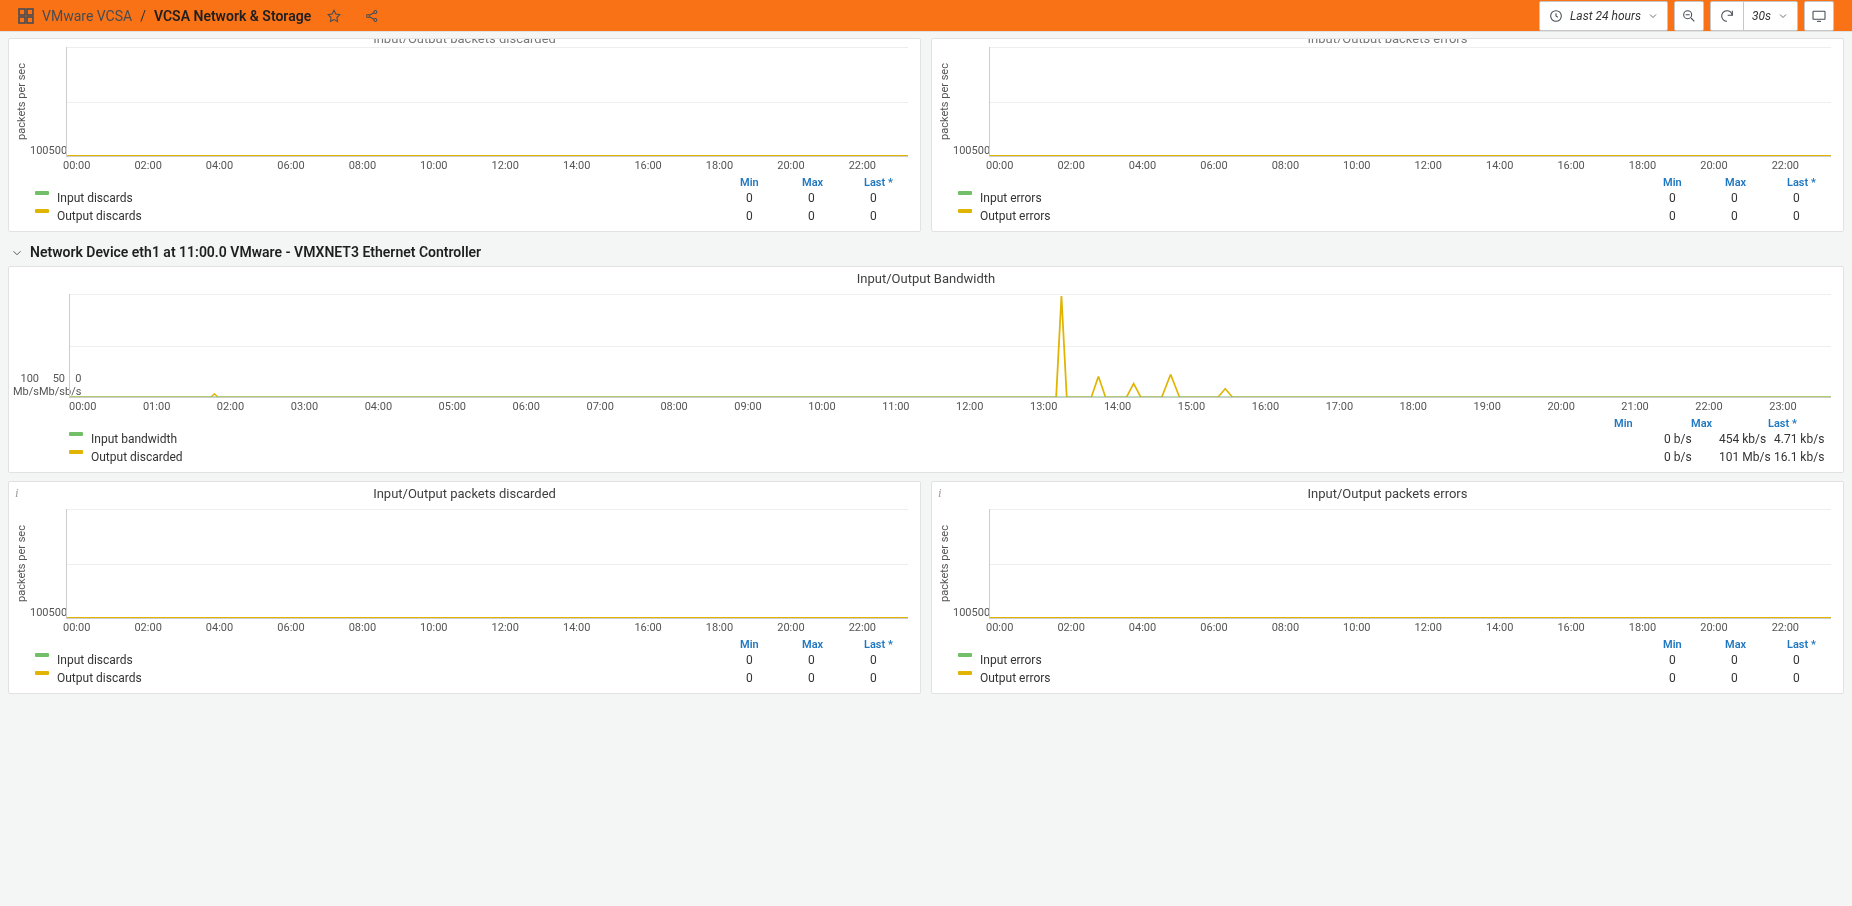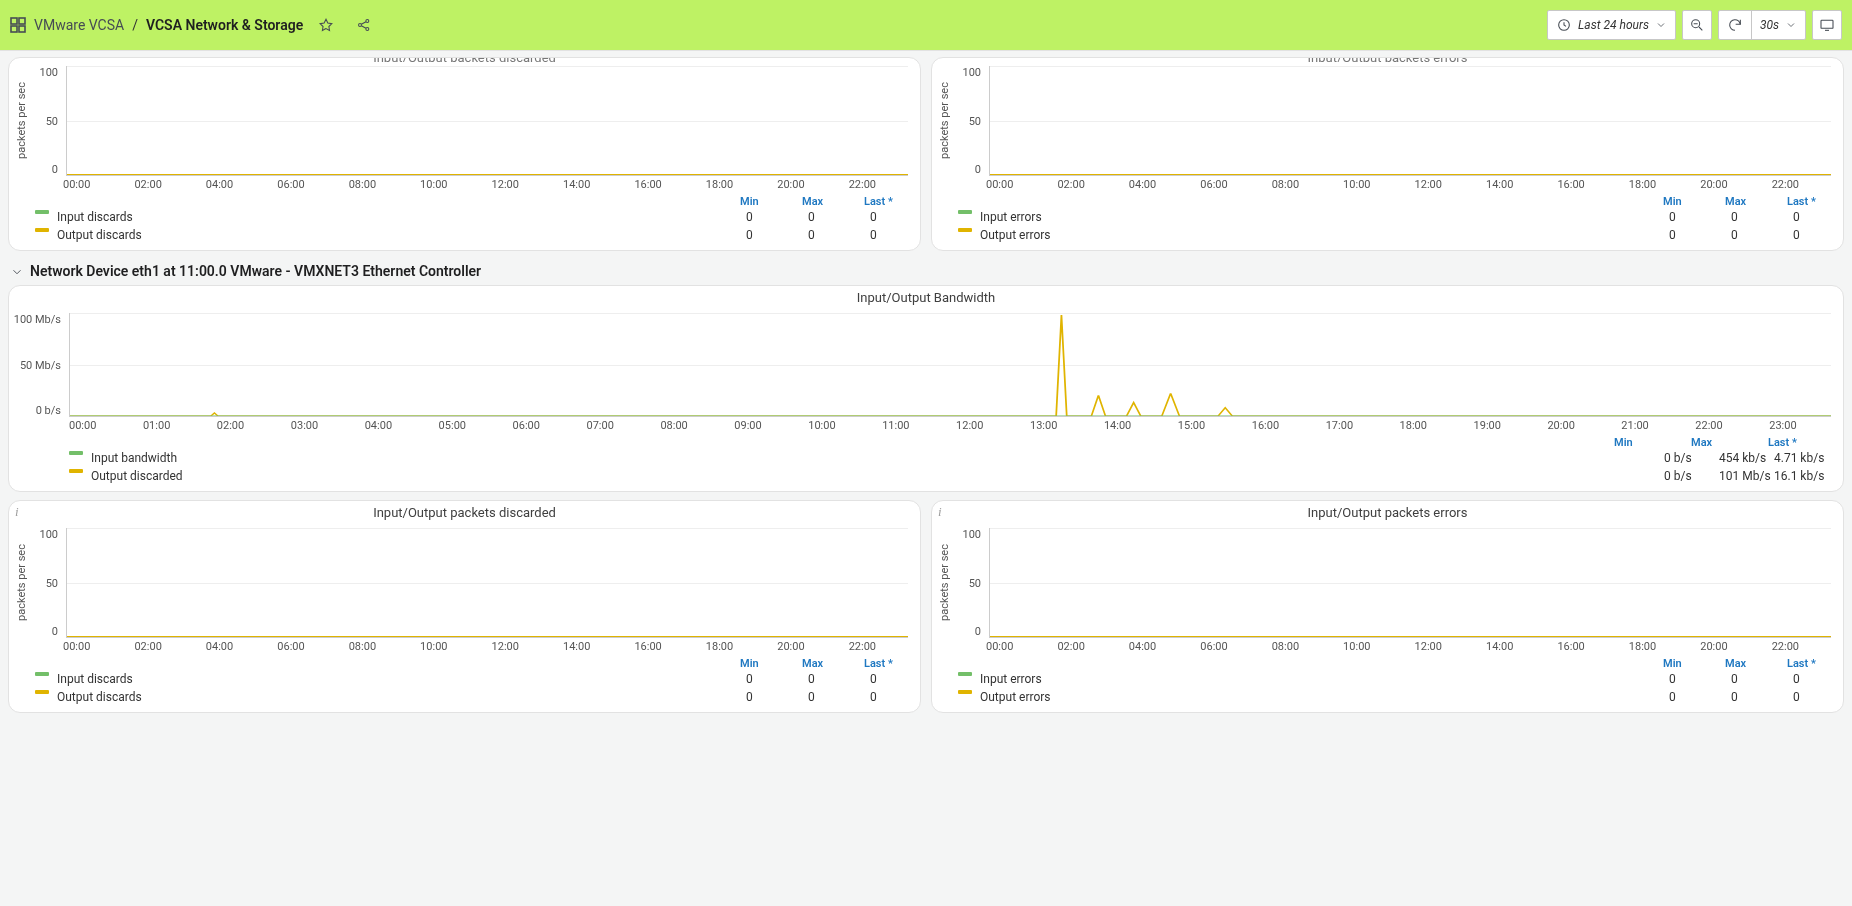--- a/index.html
+++ b/index.html
@@ -7,24 +7,24 @@
     font-family: -apple-system, BlinkMacSystemFont, "Segoe UI", Roboto, Helvetica, Arial, sans-serif;
     font-size: 12px;
     color: #333;
     background: #f4f5f5;
     width: 1852px;
   }
   .topbar {
     display: flex;
     align-items: center;
     justify-content: space-between;
-    padding: 6px 10px;
-    background: #bef264;
+    padding: 6px 18px;
+    background: #f97316;
     border-bottom: 1px solid #e2e2e2;
-    height: 51px;
+    height: 32px;
   }
   .topbar-left {
     display: flex;
     align-items: center;
     gap: 8px;
     font-size: 14px;
   }
   .dash-icon {
     width: 16px; height: 16px; display:inline-block;
   }
@@ -68,21 +68,21 @@
   .row-top {
     display:flex;
     gap: 10px;
     margin-bottom: 8px;
   }
   .row-top .panel { flex:1; }
 
   .panel {
     background:#fff;
     border:1px solid #e2e2e2;
-    border-radius:12px;
+    border-radius:2px;
     position:relative;
   }
   .panel-title {
     text-align:center;
     font-size:13px;
     color:#404040;
     padding: 4px 0;
     font-weight:400;
   }
   .info-i {
@@ -192,26 +192,26 @@
     margin:2px;
     min-height: 78px;
   }
   .stat-box.small { font-size: 22px; }
 
   .yticks {
     position:absolute;
     left:0; top:0; bottom:0;
     width:52px;
     display:flex;
-    flex-direction:column;
     justify-content:space-between;
     font-size:11px;
     color:#555;
     text-align:right;
     padding: 0 4px 0 0;
+    align-items: flex-end;
   }
   .yticks.narrow { width:32px; }
   .plot-inner {
     position:absolute;
     left:56px; right:4px; top:0; bottom:0;
     border-left:1px solid #ccc;
     border-bottom:1px solid #ccc;
   }
   .plot-inner.narrow { left:36px; }
   .gridline-h {

